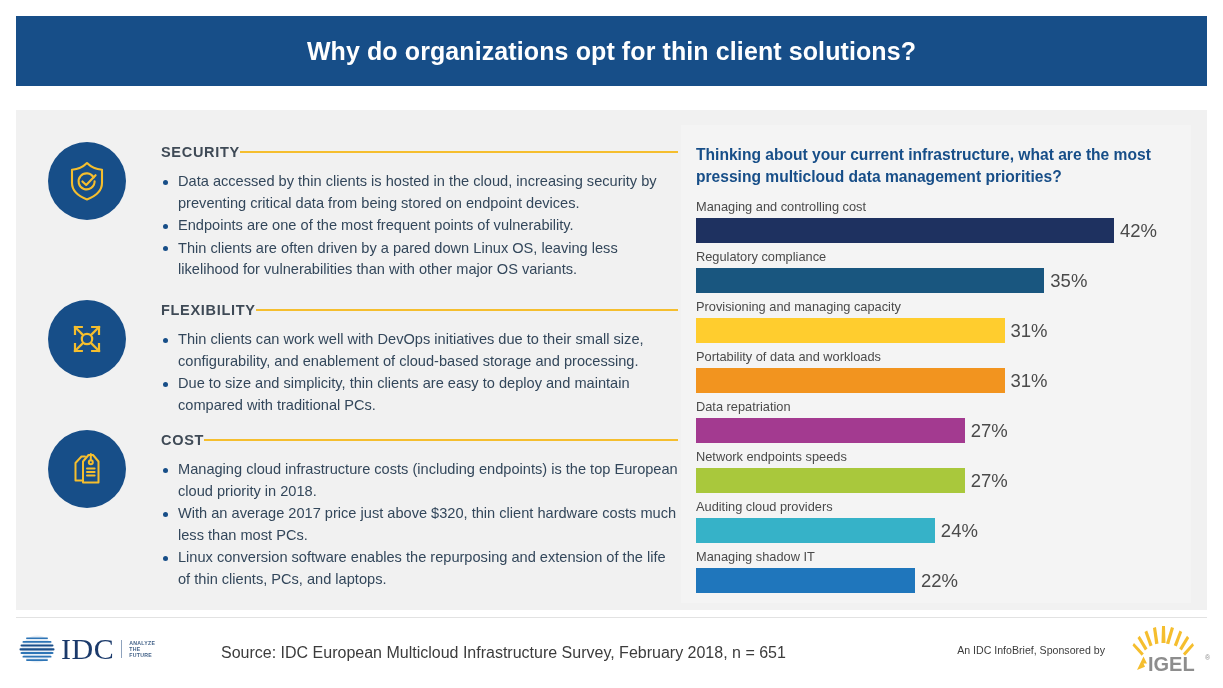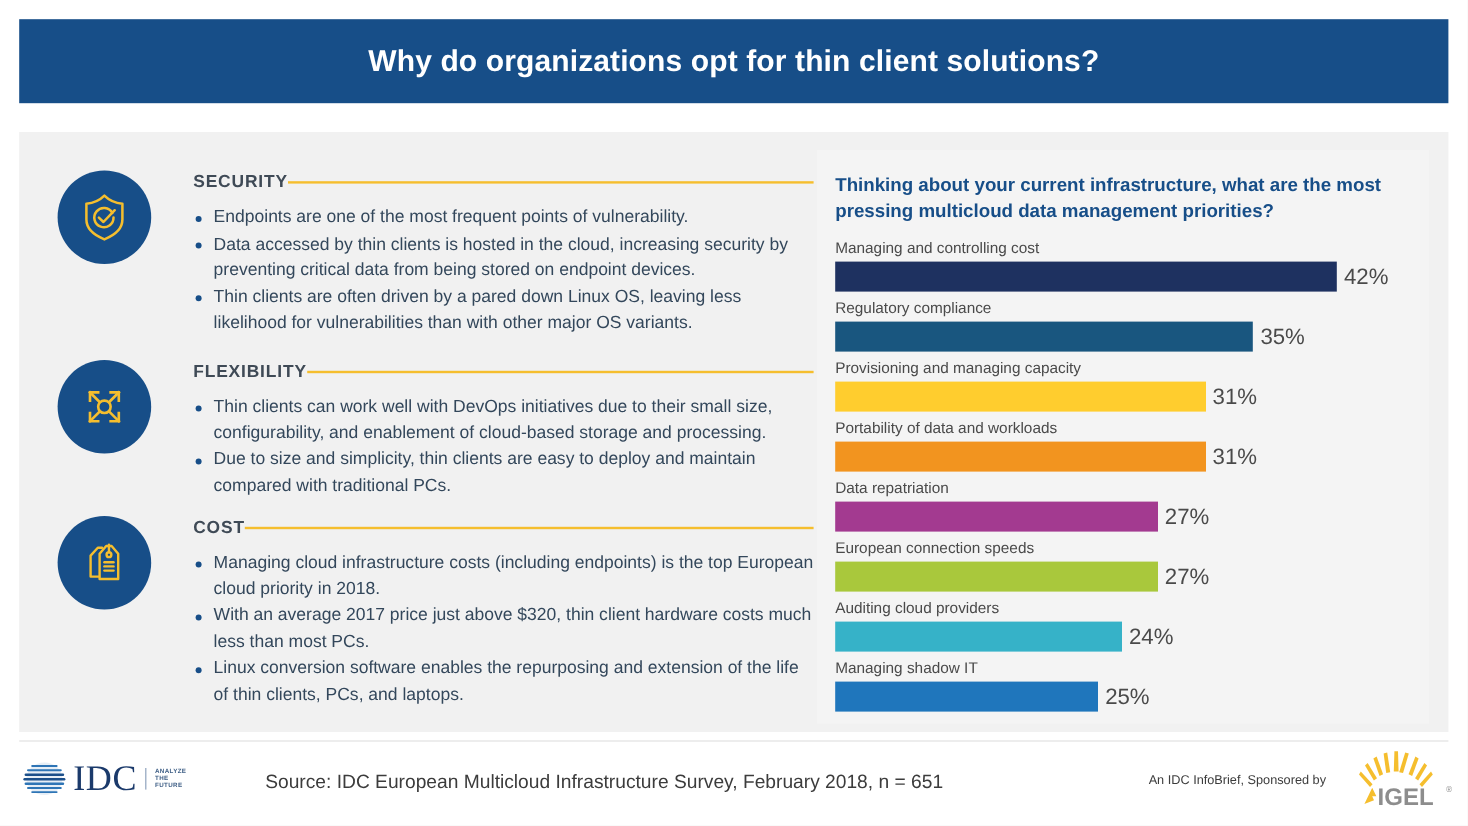--- a/index.html
+++ b/index.html
@@ -125,22 +125,22 @@
           <path d="M29.6 19.5 A8 8 0 1 0 30.6 23.3" fill="none" stroke="#F5BE2E" stroke-width="2.1" stroke-linecap="round"></path>
           <polyline points="18.4,23.4 22.2,27 31.6,17.2" fill="none" stroke="#F5BE2E" stroke-width="2.1" stroke-linecap="round" stroke-linejoin="round"></polyline>
         </svg>
       </div>
       <div class="sec-body">
         <div class="sec-head">
           <span class="sec-title">SECURITY</span>
           <span class="sec-rule"></span>
         </div>
         <ul class="bullets">
+          <li>Data accessed by thin clients is hosted in the cloud, increasing security by preventing critical data from being stored on endpoint devices.</li>
           <li>Endpoints are one of the most frequent points of vulnerability.</li>
-          <li>Data accessed by thin clients is hosted in the cloud, increasing security by preventing critical data from being stored on endpoint devices.</li>
           <li>Thin clients are often driven by a pared down Linux OS, leaving less likelihood for vulnerabilities than with other major OS variants.</li>
         </ul>
       </div>
     </div>
 
     <div class="sec-flex">
       <div class="icon-circle">
         <svg width="46" height="46" viewBox="0 0 46 46" aria-hidden="true">
           <g fill="none" stroke="#F5BE2E" stroke-width="2.2" stroke-linecap="square" stroke-linejoin="miter">
             <circle cx="23" cy="23" r="5.2"></circle>
@@ -226,38 +226,38 @@
         </div>
       </div>
       <div class="bar-row">
         <div class="bar-label">Data repatriation</div>
         <div class="bar-line">
           <div class="bar" style="width: 268.714px; background: rgb(163, 58, 144);"></div>
           <div class="bar-value">27%</div>
         </div>
       </div>
       <div class="bar-row">
-        <div class="bar-label">European connection speeds</div>
+        <div class="bar-label">Network endpoints speeds</div>
         <div class="bar-line">
           <div class="bar" style="width: 268.714px; background: rgb(169, 200, 60);"></div>
           <div class="bar-value">27%</div>
         </div>
       </div>
       <div class="bar-row">
         <div class="bar-label">Auditing cloud providers</div>
         <div class="bar-line">
           <div class="bar" style="width: 238.857px; background: rgb(54, 178, 200);"></div>
           <div class="bar-value">24%</div>
         </div>
       </div>
       <div class="bar-row">
         <div class="bar-label">Managing shadow IT</div>
         <div class="bar-line">
           <div class="bar" style="width: 218.952px; background: rgb(31, 118, 188);"></div>
-          <div class="bar-value">25%</div>
+          <div class="bar-value">22%</div>
         </div>
       </div>
     </div>
 
   <div class="footer-rule"></div>
 
   <div class="idc-logo">
     <svg class="idc-mark" viewBox="0 0 42 38" aria-hidden="true">
       <g fill="#2E75B6">
         <ellipse cx="21" cy="19" rx="15" ry="13.5" fill="#2E75B6" opacity="0.12"></ellipse>

